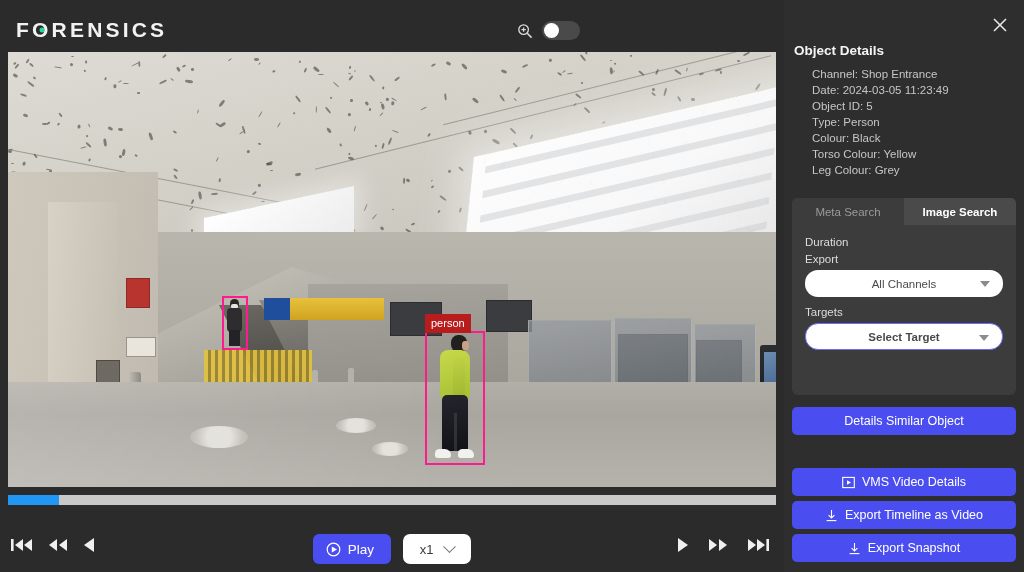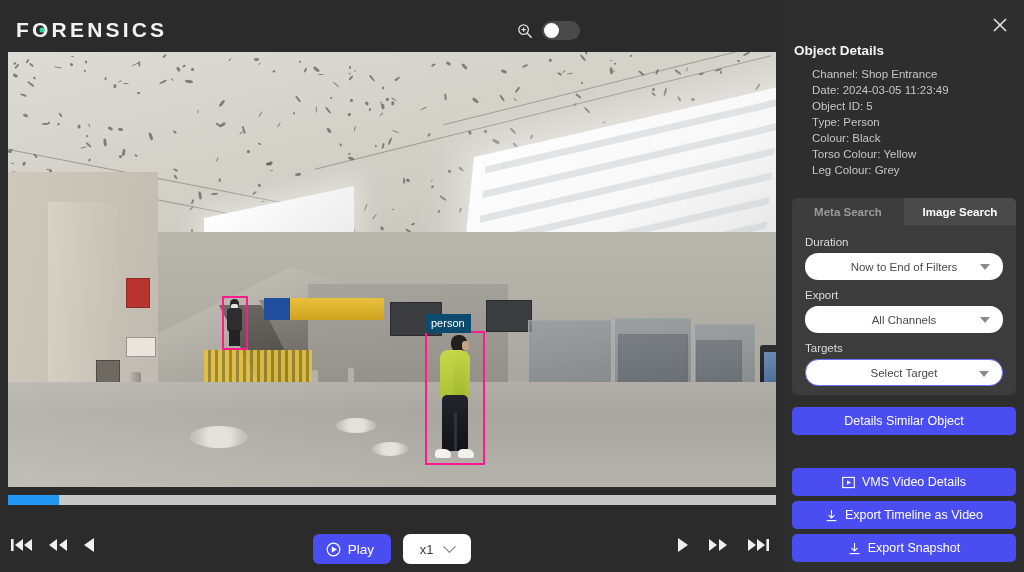--- a/index.html
+++ b/index.html
@@ -248,34 +248,34 @@
   .details { position:absolute; left:28px; top:66px; }
   .details li {
     list-style:none; font-size:11.5px; color:#c6c6c6; line-height:16px; margin-bottom:0px;
   }
 
   .tabs { position:absolute; left:8px; top:198px; width:224px; display:flex; }
   .tab {
     flex:1; height:27px; display:flex; align-items:center; justify-content:center;
     font-size:11.5px; cursor:pointer;
   }
-  .tab.inactive { background:#3c3c3c; color:#9a9a9a; border-radius:5px 0 0 0;font-weight:bold; }
+  .tab.inactive { background:#3c3c3c; color:#9a9a9a; border-radius:5px 0 0 0; }
   .tab.active { background:#4a4a4a; color:#fff; font-weight:bold; border-radius:0 5px 0 0; }
 
   .form-card {
     position:absolute; left:8px; top:225px; width:224px; height:170px;
     background:#3c3c3c; border-radius:0 0 6px 6px; padding:11px 13px 0 13px;
   }
   .fl { font-size:11.5px; color:#dcdcdc; margin-bottom:5px; }
   .sel {
     width:198px; height:27px; background:#fff; border-radius:13px;
     display:flex; align-items:center; justify-content:center; position:relative;
     font-size:11.5px; color:#4a4a4a; margin-bottom:9px; cursor:pointer;
   }
-  .sel.focus { border:1.5px solid #6c6ff5; }
+  .sel.focus { border:1.5px solid #6c6ff5;font-weight:bold; }
   .sel .caret {
     position:absolute; right:13px; top:11px;
     border-left:5px solid transparent; border-right:5px solid transparent;
     border-top:6px solid #8b8b8b;
   }
 
   .btn-blue {
     position:absolute; left:8px; width:224px; height:28px; background:#4a4ef0;
     border-radius:5px; color:#fff; font-size:12.5px;
     display:flex; align-items:center; justify-content:center; gap:7px; cursor:pointer;
@@ -681,21 +681,21 @@
           <div class="pa-torso"></div>
           <div class="pa-arm"></div>
           <div class="pa-legs"></div>
           <div class="pa-legsplit"></div>
           <div class="pa-shoe" style="left:6px;"></div>
           <div class="pa-shoe" style="left:29px;"></div>
         </div>
 
         <div class="bbox bbox-sub" style="border-color: rgb(255, 27, 141);"></div>
         <div class="bbox bbox-main" style="border-color: rgb(255, 27, 141);">
-          <span class="bbox-label" style="background: #0c4a6e;">person</span>
+          <span class="bbox-label" style="background: #b91c1c;">person</span>
         </div>
 
       </div>
     </div>
 
     <div class="timeline-row">
       <div class="scrub" style="background: rgb(200, 200, 200);">
         <div class="scrub-fill" id="fill" style="width: 6.6%; background: rgb(33, 150, 243);"></div>
       </div>
     </div>
@@ -766,24 +766,20 @@
       <li>Leg Colour: Grey</li>
     </ul>
 
     <div class="tabs">
       <div class="tab inactive">Meta Search</div>
       <div class="tab active">Image Search</div>
     </div>
 
     <div class="form-card">
       <div class="fl">Duration</div>
-      <div class="sel">
-        <span>Now to End of Filters</span>
-        <span class="caret"></span>
-      </div>
 
       <div class="fl">Export</div>
       <div class="sel">
         <span>All Channels</span>
         <span class="caret"></span>
       </div>
 
       <div class="fl">Targets</div>
       <div class="sel focus">
         <span>Select Target</span>

